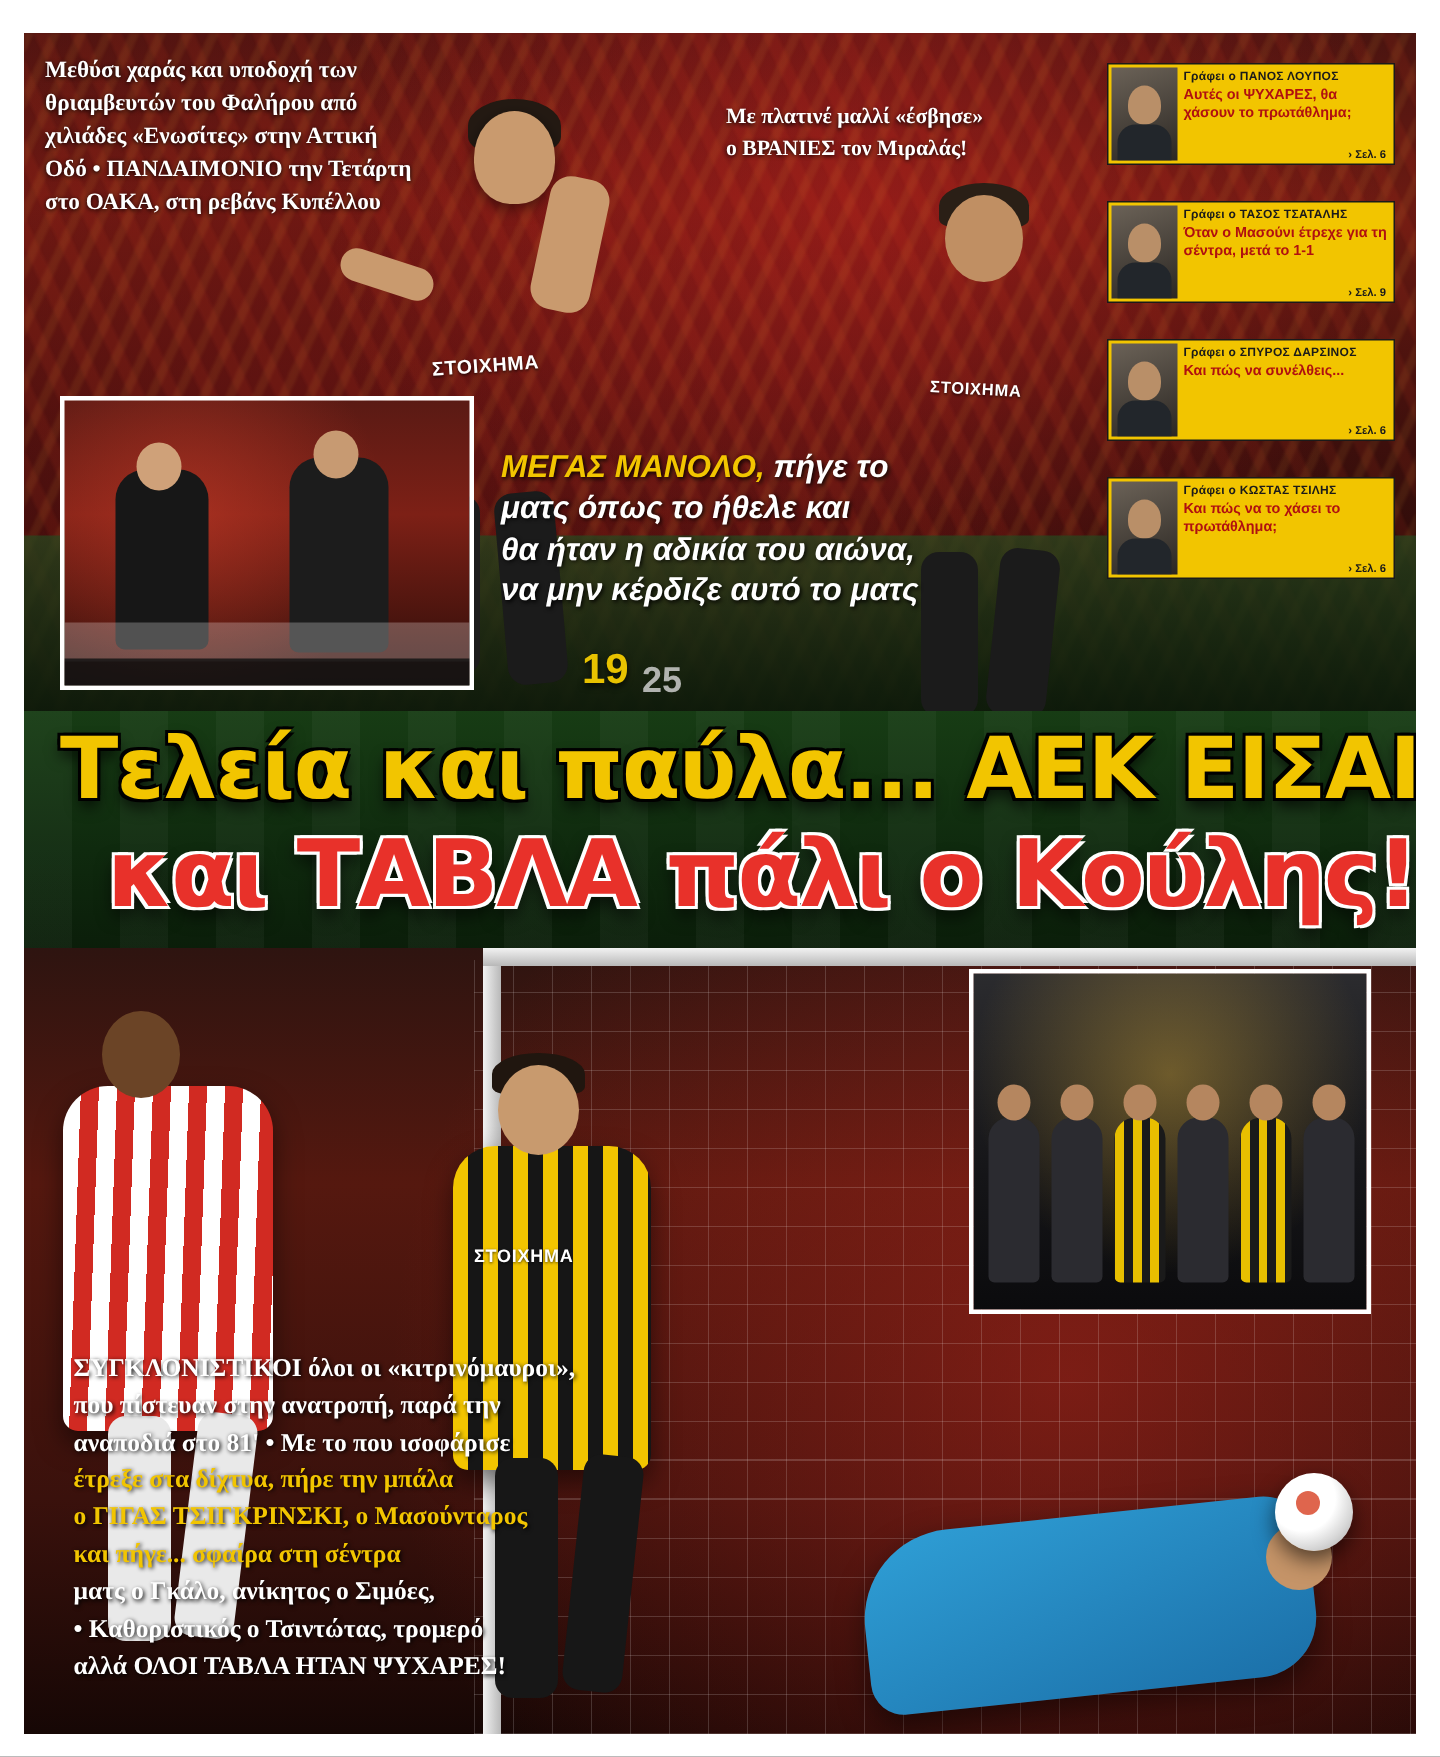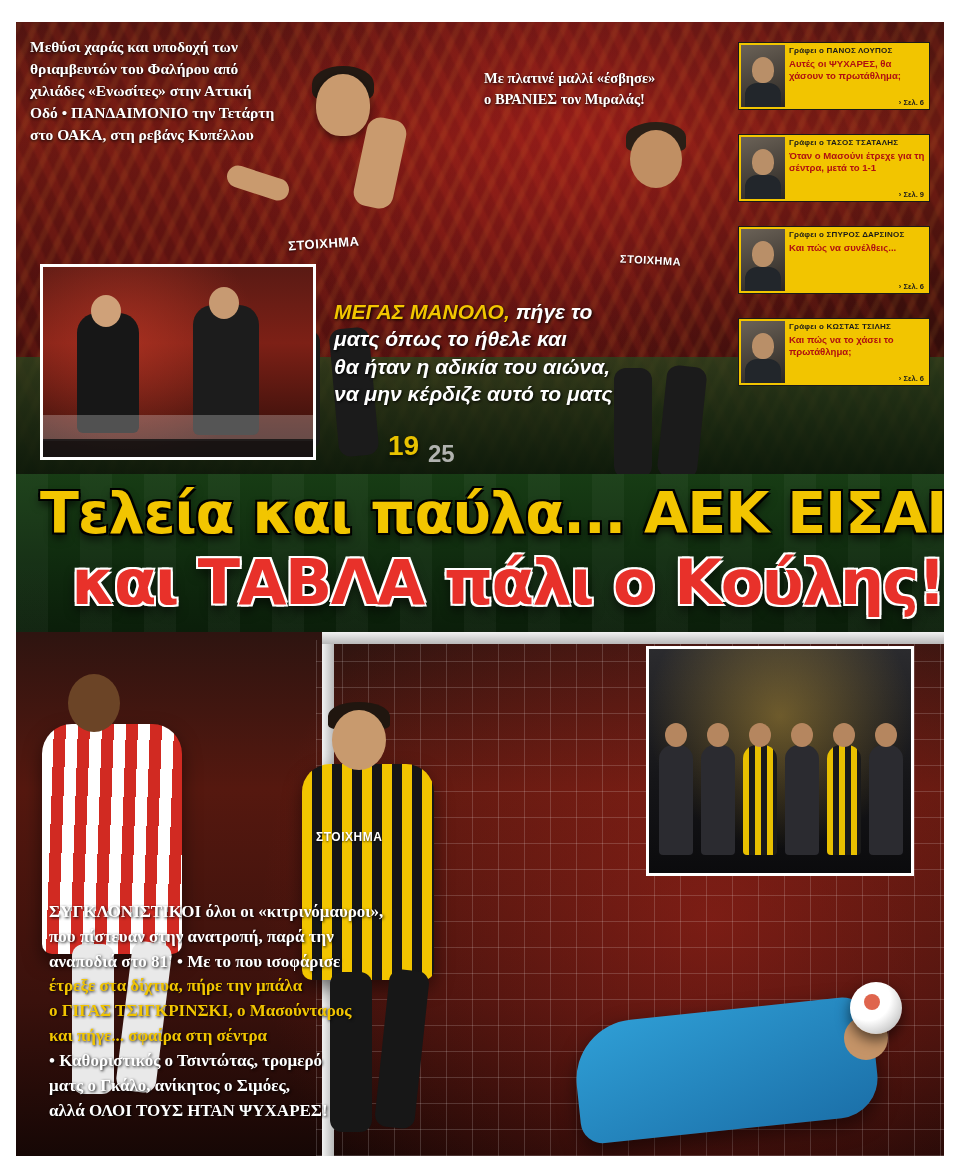--- a/index.html
+++ b/index.html
@@ -546,19 +546,19 @@
       </div>
     </div>
 
     <div class="caption">
       <div>ΣΥΓΚΛΟΝΙΣΤΙΚΟΙ όλοι οι «κιτρινόμαυροι»,</div>
       <div>που πίστευαν στην ανατροπή, παρά την</div>
       <div>αναποδιά στο 81' • Με το που ισοφάρισε</div>
       <div class="y">έτρεξε στα δίχτυα, πήρε την μπάλα</div>
       <div class="y">ο ΓΙΓΑΣ ΤΣΙΓΚΡΙΝΣΚΙ, ο Μασούνταρος</div>
       <div class="y">και πήγε... σφαίρα στη σέντρα</div>
+      <div>ματς ο Γκάλο, ανίκητος ο Σιμόες,</div>
       <div>• Καθοριστικός ο Τσιντώτας, τρομερό</div>
-      <div>ματς ο Γκάλο, ανίκητος ο Σιμόες,</div>
-      <div>αλλά ΟΛΟΙ ΤΟΥΣ ΗΤΑΝ ΨΥΧΑΡΕΣ!</div>
+      <div>αλλά ΟΛΟΙ ΤΑΒΛΑ ΗΤΑΝ ΨΥΧΑΡΕΣ!</div>
     </div>
 
   </div>
 </div>
 
 </body></html>

